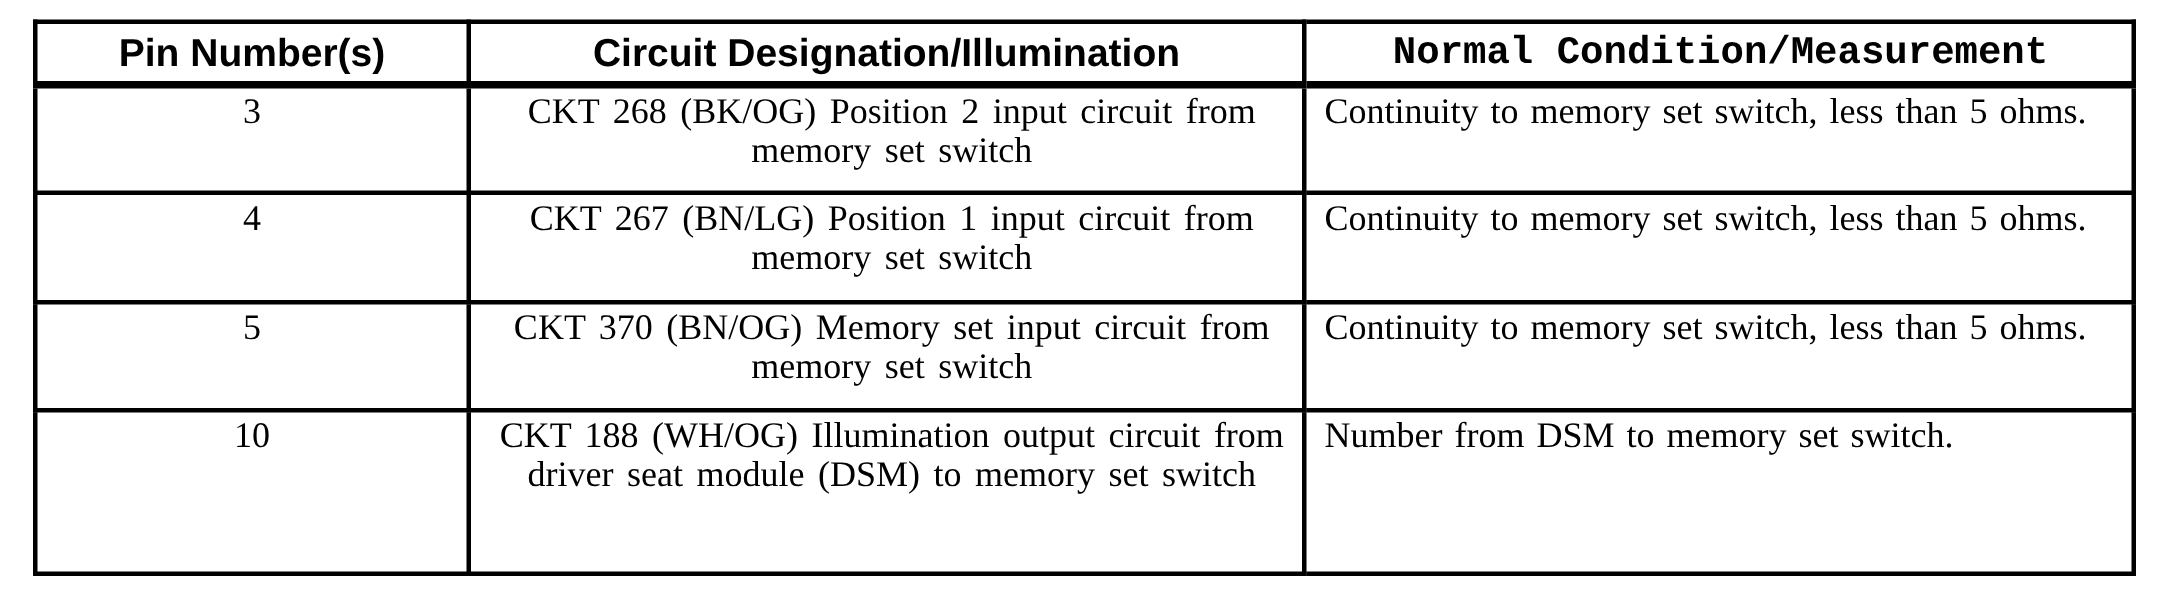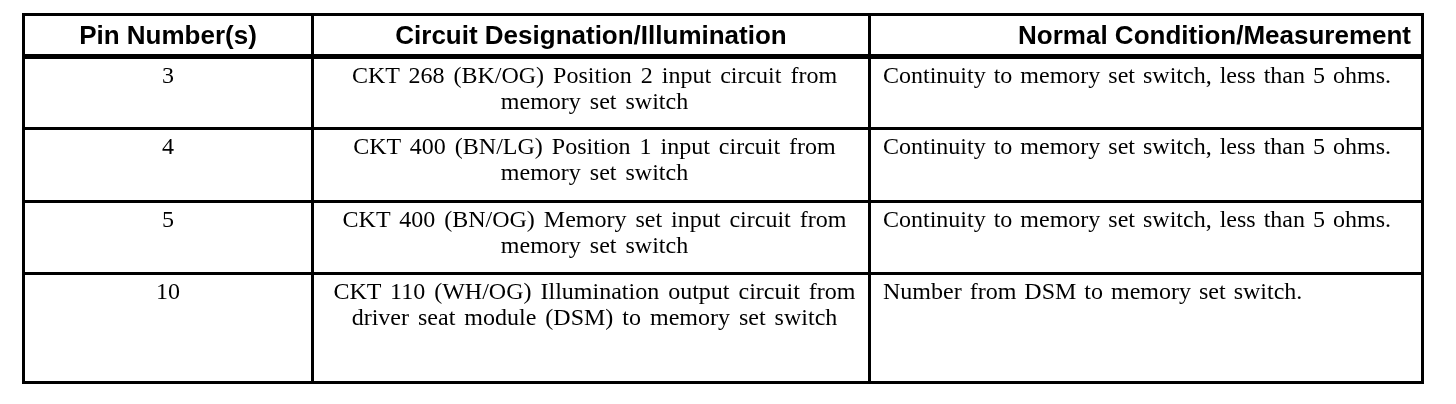--- a/index.html
+++ b/index.html
@@ -42,22 +42,23 @@
     font-weight: bold;
     font-size: 26px;
     height: 42px;
     vertical-align: middle;
     border-bottom-width: 5px;
     padding: 0 10px;
     text-align: center;
     letter-spacing: 0px;
   }
   table.pin-table th.h-condition {
-    text-align: right;
+    text-align: center;
     padding-left: 12px;
+    font-family: Liberation Mono, monospace;
   }
 
   table.pin-table td {
     font-family: "Liberation Serif", "DejaVu Serif", serif;
     font-size: 24px;
     line-height: 26px;
     vertical-align: top;
     padding-top: 3px;
     padding-bottom: 3px;
   }
@@ -101,28 +102,28 @@
       </tr>
     </thead>
     <tbody>
       <tr class="row-1">
         <td class="cell-pin">3</td>
         <td class="cell-circuit">CKT 268 (BK/OG) Position 2 input circuit from memory set switch</td>
         <td class="cell-condition">Continuity to memory set switch, less than 5 ohms.</td>
       </tr>
       <tr class="row-2">
         <td class="cell-pin">4</td>
-        <td class="cell-circuit">CKT 400 (BN/LG) Position 1 input circuit from memory set switch</td>
+        <td class="cell-circuit">CKT 267 (BN/LG) Position 1 input circuit from memory set switch</td>
         <td class="cell-condition">Continuity to memory set switch, less than 5 ohms.</td>
       </tr>
       <tr class="row-3">
         <td class="cell-pin">5</td>
-        <td class="cell-circuit">CKT 400 (BN/OG) Memory set input circuit from memory set switch</td>
+        <td class="cell-circuit">CKT 370 (BN/OG) Memory set input circuit from memory set switch</td>
         <td class="cell-condition">Continuity to memory set switch, less than 5 ohms.</td>
       </tr>
       <tr class="row-4">
         <td class="cell-pin">10</td>
-        <td class="cell-circuit">CKT 110 (WH/OG) Illumination output circuit from driver seat module (DSM) to memory set switch</td>
+        <td class="cell-circuit">CKT 188 (WH/OG) Illumination output circuit from driver seat module (DSM) to memory set switch</td>
         <td class="cell-condition">Number from DSM to memory set switch.</td>
       </tr>
     </tbody>
   </table>
 </div>
 
 </body></html>

